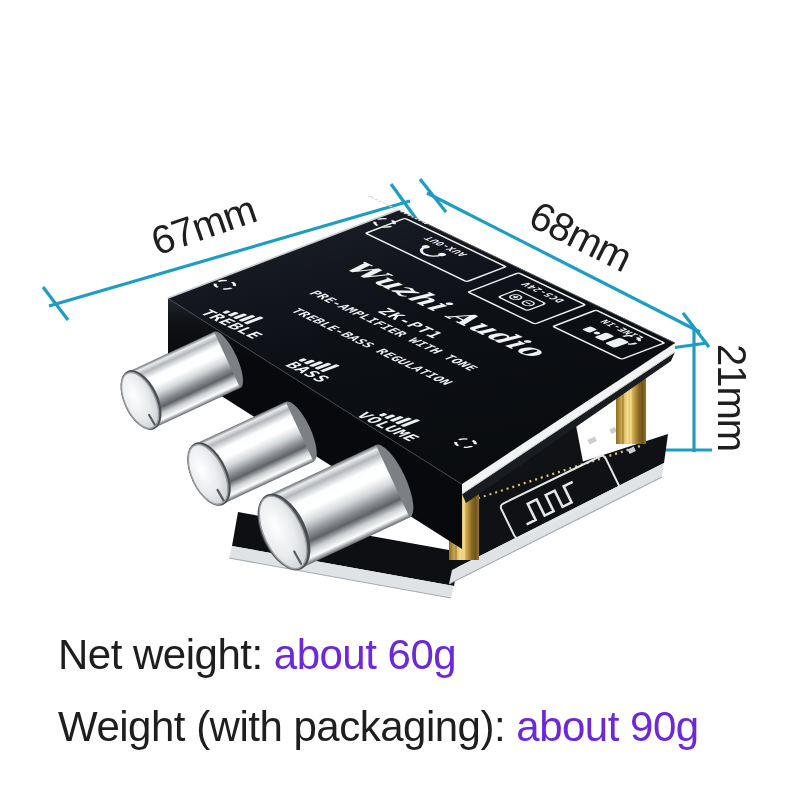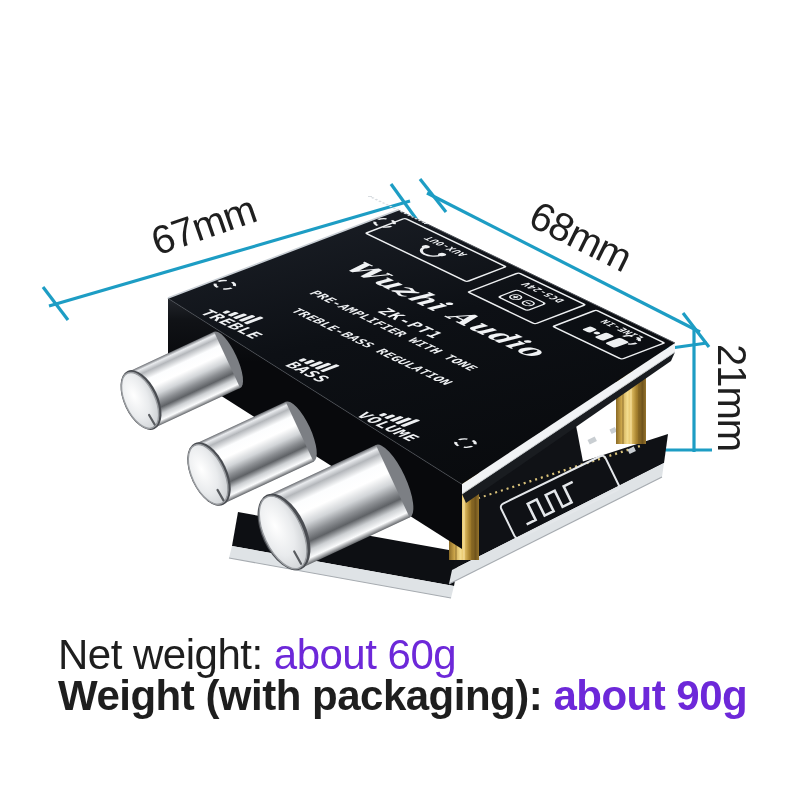--- a/index.html
+++ b/index.html
@@ -9,21 +9,21 @@
   
   .dim{position:absolute;color:#1f1f1f;font-size:40px;font-weight:500;letter-spacing:-1px;
        transform-origin:center center;white-space:nowrap;}
   #dim67{left:150px;top:203px;transform:rotate(-19deg);}
   #dim68{left:527px;top:214px;transform:rotate(26.5deg);}
   #dim21{left:678px;top:375px;transform:rotate(90deg);}
   
   .weight-line{position:absolute;left:58px;font-size:42px;font-weight:500;letter-spacing:-0.5px;
                color:#1e1e1e;white-space:nowrap;line-height:1.2;}
   #weight1{top:630px;}
-  #weight2{top:671px;font-weight:bold;}
+  #weight2{top:702px;}
   .accent{color:#6d28d9;}
   
   #plane{position:absolute;left:0;top:0;width:0;height:0;
          transform:matrix(0.901,0.433,-0.934,0.357,398,210);transform-origin:0 0;}
   .pt{position:absolute;color:#f1f3f5;white-space:nowrap;transform:translate(-50%,-50%);}
   .pt.flip{transform:translate(-50%,-50%) rotate(180deg);}
   .silk{font-family:"DejaVu Sans Mono",monospace;font-weight:700;}
   .brand{font-family:"DejaVu Serif",serif;font-style:italic;font-weight:700;
          font-size:28px;letter-spacing:1px;left:153px;top:95px;}
   .smallprint{left:153px;top:113px;width:64px;height:0;border-top:2px dotted #d8dce0;

